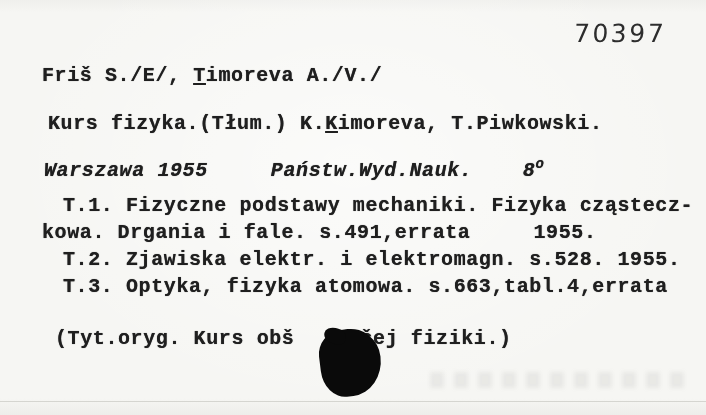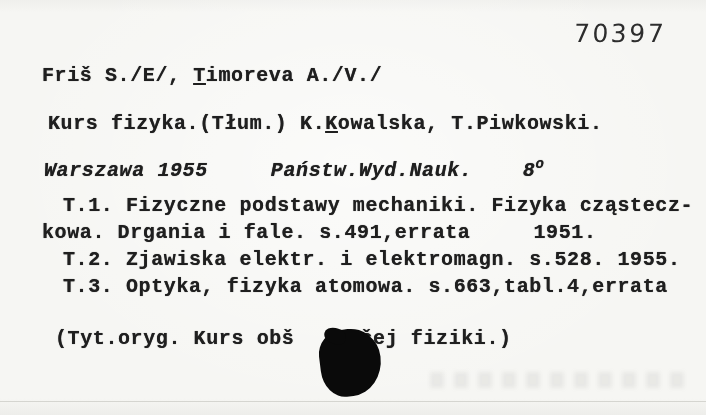--- a/index.html
+++ b/index.html
@@ -60,27 +60,27 @@
 </style>
 </head>
 <body>
 
 <div class="card">
 
   <div class="line num" style="left:574px;top:22px;">70397</div>
 
   <div class="line" style="left:30px;top:64px;margin-left:12px;"><span>Friš S./E/, </span><span class="u">T</span><span>imoreva A./V./</span></div>
 
-  <div class="line" style="left:48px;top:112px;"><span>Kurs fizyka.(Tłum.) K.</span><span class="u">K</span><span>owalska, T.Piwkowski.</span></div>
+  <div class="line" style="left:48px;top:112px;"><span>Kurs fizyka.(Tłum.) K.</span><span class="u">K</span><span>imoreva, T.Piwkowski.</span></div>
 
   <div class="line" style="left:44px;top:159px;font-style:italic;"><span>Warszawa 1955     Państw.Wyd.Nauk.    8</span><span class="sup">o</span></div>
 
   <div class="line" style="left:63px;top:194px;">T.1. Fizyczne podstawy mechaniki. Fizyka cząstecz-</div>
 
-  <div class="line" style="left:42px;top:221px;">kowa. Drgania i fale. s.491,errata     1951.</div>
+  <div class="line" style="left:42px;top:221px;">kowa. Drgania i fale. s.491,errata     1955.</div>
 
   <div class="line" style="left:63px;top:248px;">T.2. Zjawiska elektr. i elektromagn. s.528. 1955.</div>
 
   <div class="line" style="left:63px;top:275px;text-align:right;">T.3. Optyka, fizyka atomowa. s.663,tabl.4,errata</div>
 
 
   <div class="line" style="left:55px;top:327px;"><span>(Tyt.oryg. Kurs obš</span><span class="gap-blot"></span><span>čej fiziki.)</span></div>
 
   <div class="blot"></div>
   <div class="blot-bump"></div>

